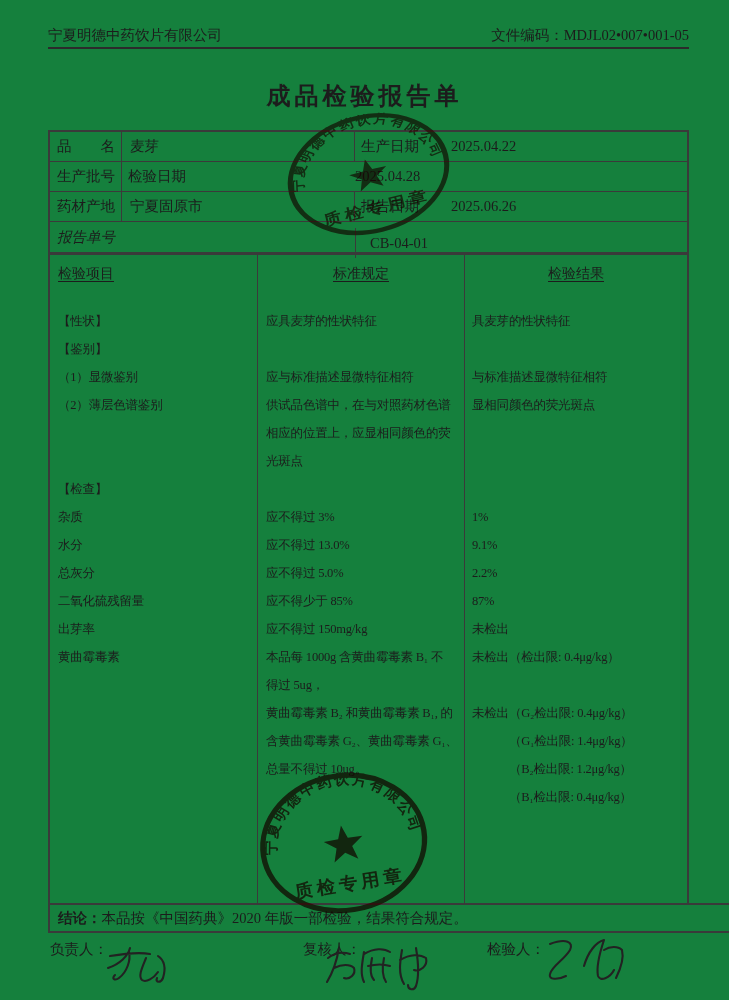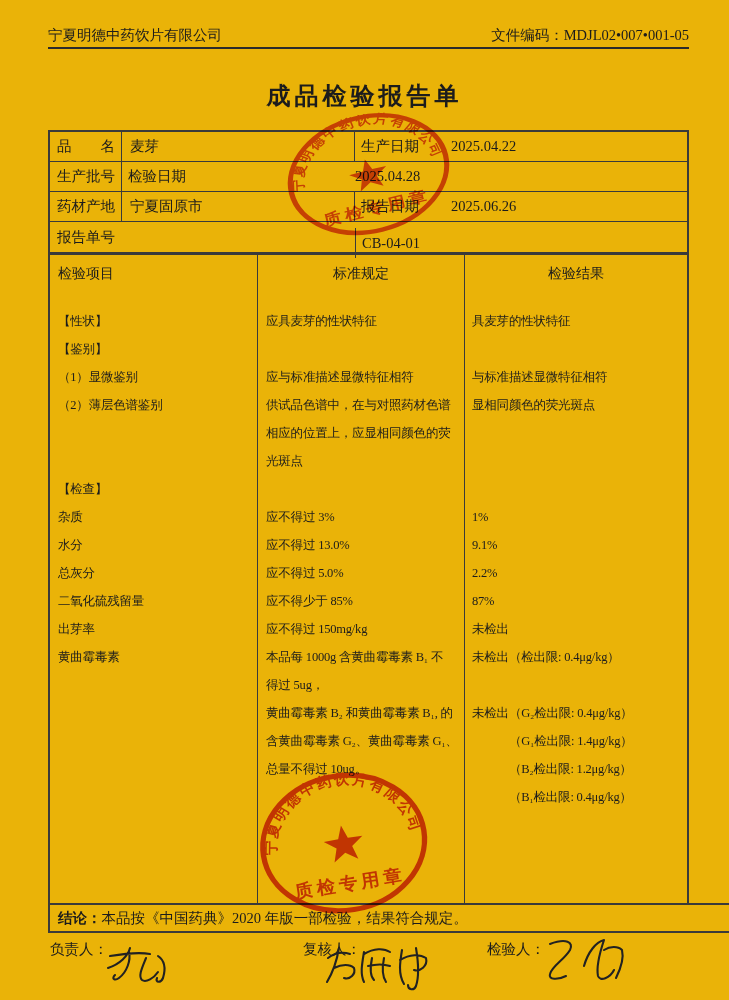--- a/index.html
+++ b/index.html
@@ -1,18 +1,18 @@
 <!DOCTYPE html>
 <html><head>
 <meta charset="utf-8">
 <style>
   html,body { margin:0; padding:0; background:#e8e8e8; }
   .page {
     position:relative; width:729px; height:1000px; margin:0 auto;
-    background:#eab308; overflow:hidden;
+    background:#15803d; overflow:hidden;
     font-family:"Liberation Serif","DejaVu Serif",serif;
     color:#1c1c1c;
   }
   * { box-sizing:border-box; }
 
   
   .doc-header { position:absolute; top:26px; left:48px; width:641px;
     display:flex; justify-content:space-between; font-size:14.5px; }
   .header-rule { position:absolute; top:47px; left:48px; width:641px; height:2px; background:#2b2b2b; }
 
@@ -21,32 +21,32 @@
 
   
   .info-table { position:absolute; top:130px; left:48px; width:641px; border:2px solid #3a3a3a; font-size:14.5px; }
   .info-row { display:grid; grid-template-columns:72px 233px 96px 1fr; height:30px;
     border-bottom:1px solid #3a3a3a; align-items:center; }
   .info-row.last { border-bottom:none; grid-template-columns:305px 1fr; }
   .ir-label  { border-right:1px solid #3a3a3a; padding:0 7px; height:100%; display:flex; align-items:center; white-space:pre;font-family:Liberation Mono, monospace; }
   .ir-val    { border-right:1px solid #3a3a3a; padding:0 8px; height:100%; display:flex; align-items:center; }
   .ir-label2 { padding-left:6px; white-space:pre; }
   .ir-val2   { padding-left:0; }
-  .ir-rlabel { padding:0 7px; height:100%; display:flex; align-items:center; }
-  .ir-rval   { border-left:1px solid #3a3a3a; padding:0 6px; height:100%; display:flex; align-items:center;
+  .ir-rlabel { padding:0 7px; height:100%; display:flex; align-items:center;font-style:italic; }
+  .ir-rval   { border-left:1px solid #3a3a3a; padding:0 14px; height:100%; display:flex; align-items:center;
                font-family:"Liberation Serif","DejaVu Serif",serif;margin-top:12px; }
 
   
   .main-table { position:absolute; top:253px; left:48px; width:641px; height:652px;
     border:2px solid #3a3a3a; display:grid; grid-template-columns:208px 207px 1fr;
     font-size:12.5px; letter-spacing:-0.2px; }
   .mt-col { border-right:1px solid #3a3a3a; position:relative; overflow:hidden; }
   .mt-col:last-child { border-right:none; }
   .mt-head { margin-top:10px; font-size:14px; letter-spacing:0; }
-  .mt-head span { text-underline-offset:3px;text-align:center; }
+  .mt-head span { text-decoration:underline; text-underline-offset:3px;text-align:center; }
   .mt-head.left { padding-left:8px; text-align:left; }
   .mt-head.center { text-align:center; }
   .mt-body { position:absolute; top:52px; left:0; right:0; }
   .mt-body .line { height:28px; line-height:28px; white-space:pre; padding-left:8px; }
   .mt-col.result .mt-body .line { padding-left:7px; }
 
   
   .conclusion { position:absolute; top:903px; left:48px; width:690px; height:30px;
     border:2px solid #3a3a3a; font-size:14.5px; display:flex; align-items:center; padding-left:8px; }
   .conclusion .c-label { font-weight:bold; }

